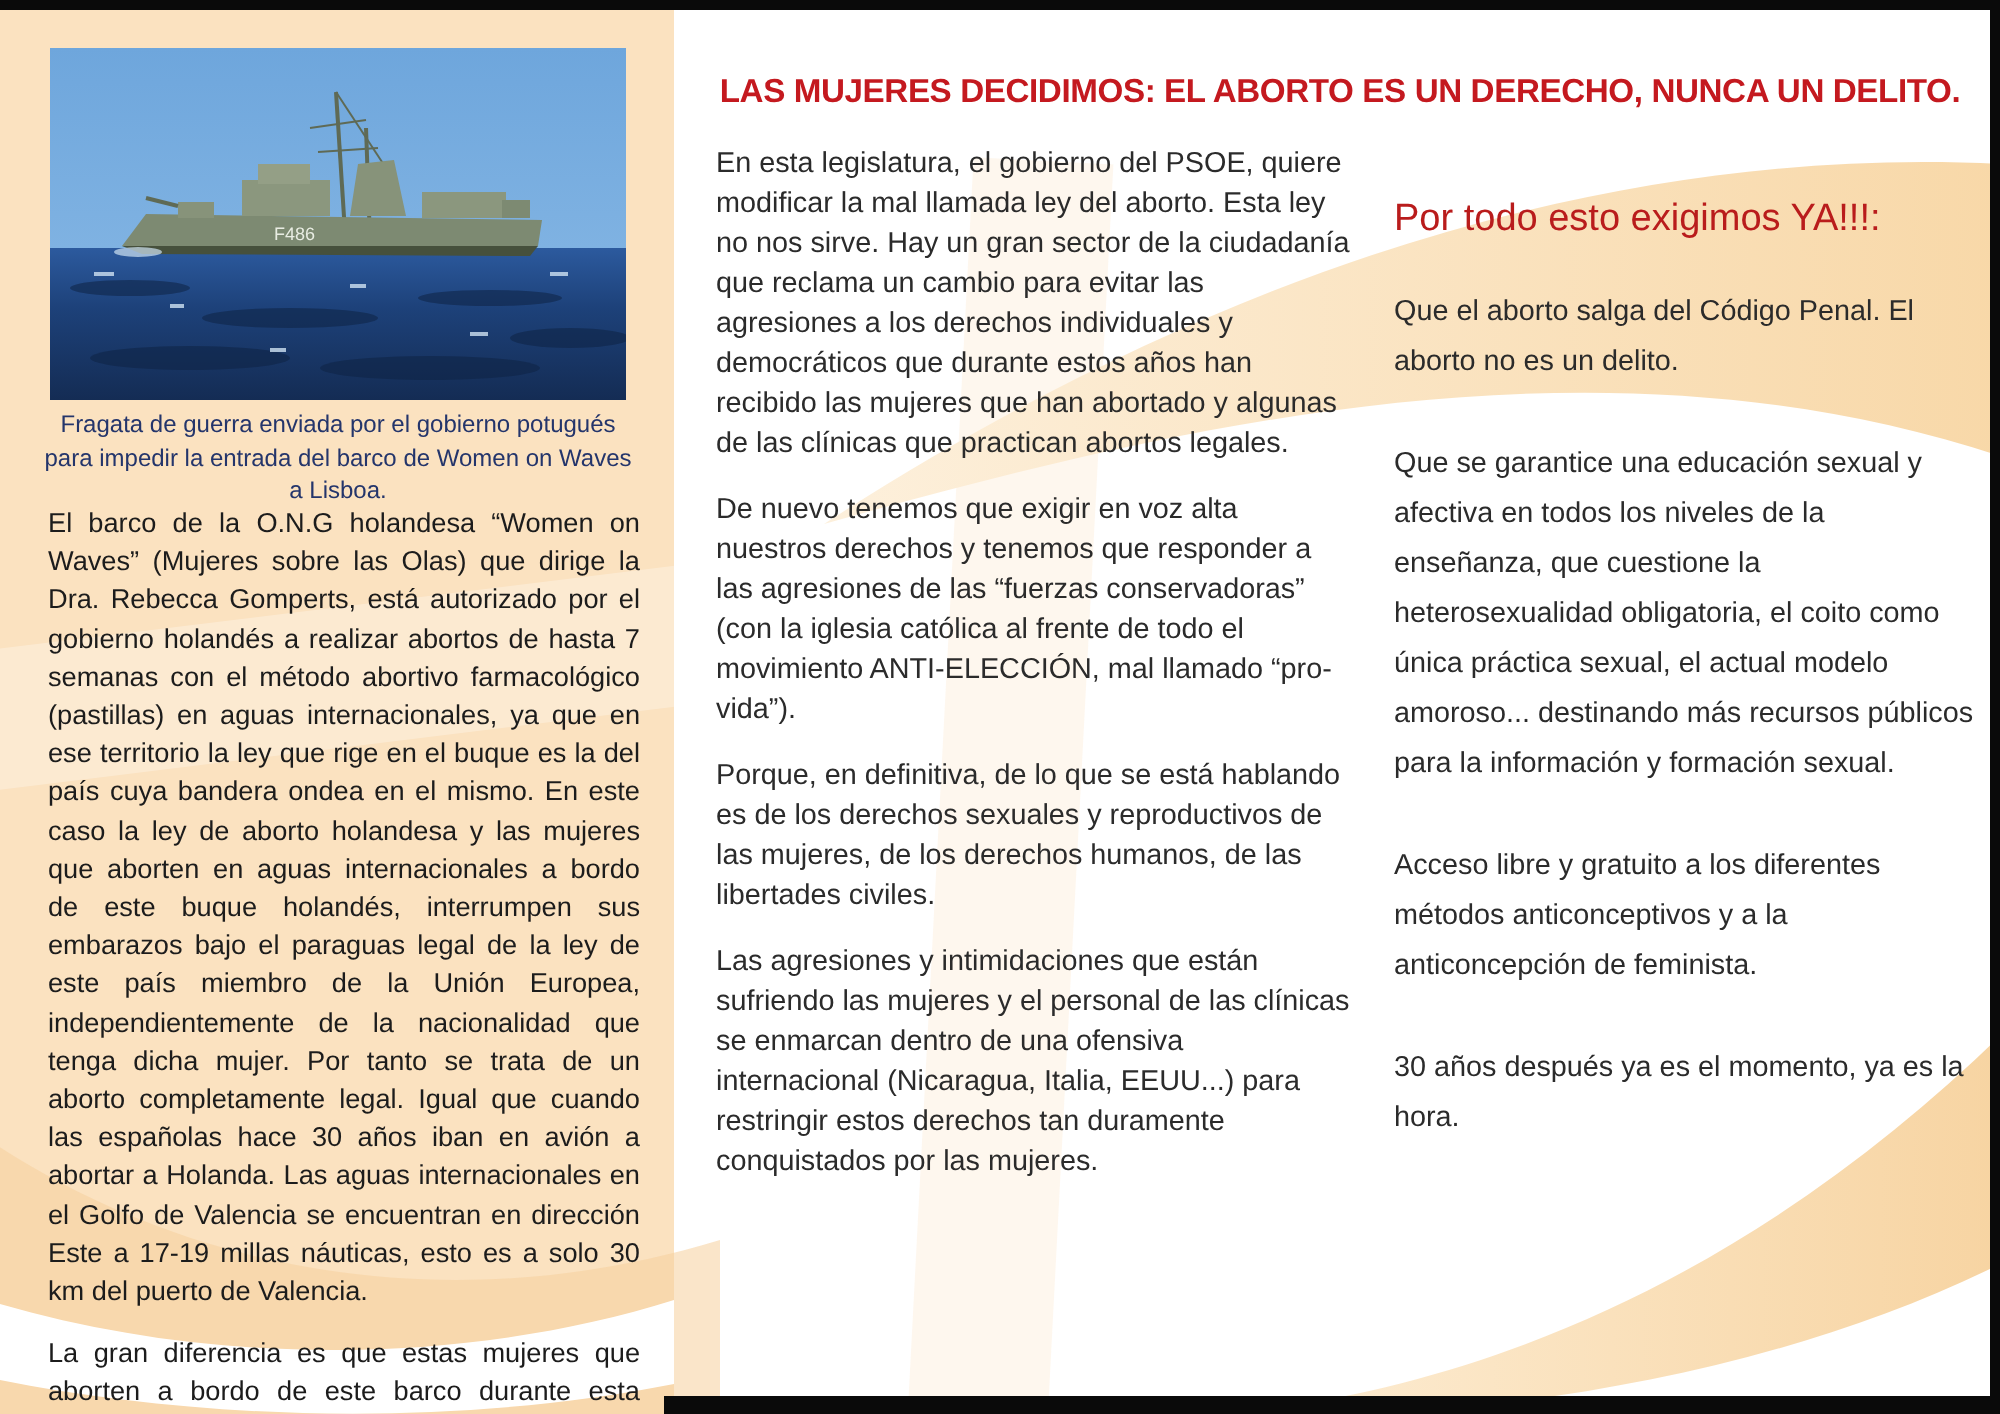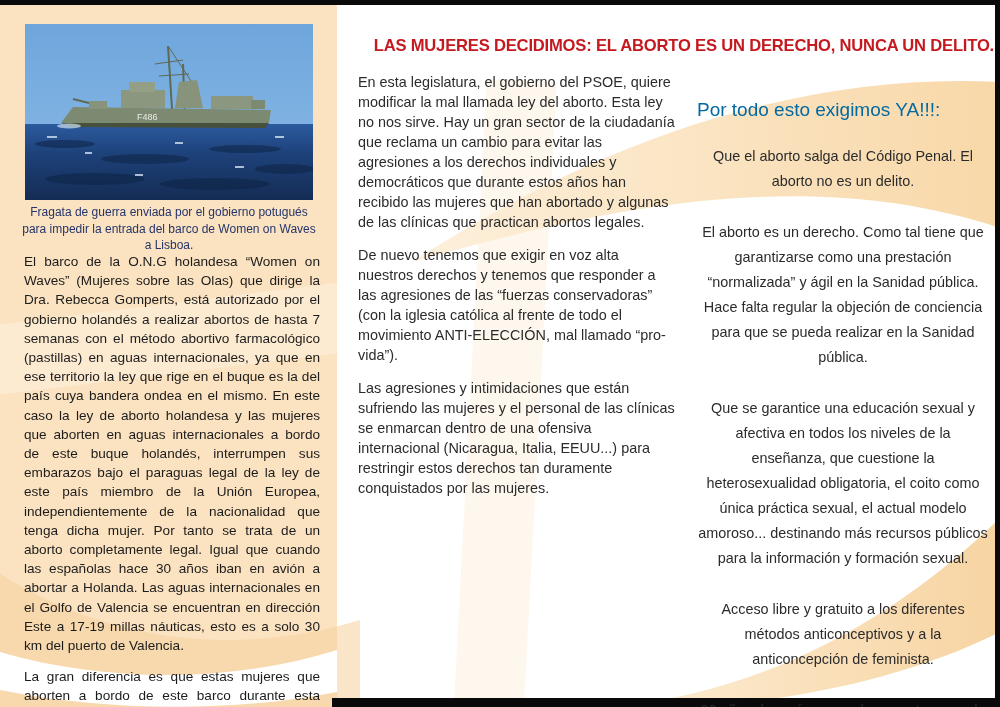--- a/index.html
+++ b/index.html
@@ -10,30 +10,30 @@
   .left-panel{position:absolute;left:0;top:0;width:337px;height:671px;z-index:2;border-radius:20px;}
   .photo{position:absolute;left:25px;top:24px;width:288px;height:176px;overflow:hidden;}
   .caption{position:absolute;left:18px;top:204px;width:302px;text-align:center;
            font-size:12px;line-height:16.5px;color:#24356b;}
   .left-text{position:absolute;left:24px;top:240px;width:296px;color:#1c1c1c;
              font-size:13.6px;line-height:19.2px;text-align:justify;}
   .left-text p{margin:12px 0 12px 0;}
   
   .headline{position:absolute;left:346px;top:36px;width:648px;z-index:2;
             color:#c4191f;font-weight:bold;font-size:16.6px;letter-spacing:-0.2px;
-            white-space:nowrap;text-align:right;}
+            white-space:nowrap;text-align:center;}
   
   .mid-col{position:absolute;left:358px;top:72px;width:318px;z-index:2;
            color:#2b2b2b;font-size:14.4px;line-height:20px;}
   .mid-col p{margin:0 0 13px 0;}
   
   .right-col{position:absolute;left:697px;top:98px;width:292px;z-index:2;
              color:#2b2b2b;font-size:14.4px;line-height:25px;}
-  .right-col .rc-heading{color:#0369a1;font-size:19px;line-height:24px;margin:0 0 22px 0;font-weight:normal;}
-  .right-col p{margin:0 0 26px 0;text-align:center;}
+  .right-col .rc-heading{color:#b91c1c;font-size:19px;line-height:24px;margin:0 0 22px 0;font-weight:normal;}
+  .right-col p{margin:0 0 26px 0;}
 </style>
 </head>
 <body>
 
 <div class="sheet">
 
   <svg class="bg" width="1000" height="707" viewBox="0 0 1000 707">
     <defs>
       <linearGradient id="swoosh1" x1="0" y1="0" x2="1" y2="0">
         <stop offset="0" stop-color="#fdf0dc"></stop>
@@ -133,26 +133,26 @@
       <p>El barco de la O.N.G holandesa “Women on Waves” (Mujeres sobre las Olas) que dirige la Dra. Rebecca Gomperts, está autorizado por el gobierno holandés a realizar abortos de hasta 7 semanas con el método abortivo farmacológico (pastillas) en aguas internacionales, ya que en ese territorio la ley que rige en el buque es la del país cuya bandera ondea en el mismo. En este caso la ley de aborto holandesa y las mujeres que aborten en aguas internacionales a bordo de este buque holandés, interrumpen sus embarazos bajo el paraguas legal de la ley de este país miembro de la Unión Europea, independientemente de la nacionalidad que tenga dicha mujer. Por tanto se trata de un aborto completamente legal. Igual que cuando las españolas hace 30 años iban en avión a abortar a Holanda. Las aguas internacionales en el Golfo de Valencia se encuentran en dirección Este a 17-19 millas náuticas, esto es a solo 30 km del puerto de Valencia.</p>
       <p>La gran diferencia es que estas mujeres que aborten a bordo de este barco durante esta campaña, que comienza el día 16 de Octubre, lo hacen con una ley que respeta la soberana voluntad de la mujer, de abortar sin necesitar de permisos paternalistas de psiquiatras o intermediarios que secuestran y conculcan la voluntad de la mujer, como ocurre en la ley española.</p>
     </div>
   </div>
 
   <div class="headline">LAS MUJERES DECIDIMOS: EL ABORTO ES UN DERECHO, NUNCA UN DELITO.</div>
 
   <div class="mid-col">
     <p>En esta legislatura, el gobierno del PSOE, quiere modificar la mal llamada ley del aborto. Esta ley no nos sirve. Hay un gran sector de la ciudadanía que reclama un cambio para evitar las agresiones a los derechos individuales y democráticos que durante estos años han recibido las mujeres que han abortado y algunas de las clínicas que practican abortos legales.</p>
     <p>De nuevo tenemos que exigir en voz alta nuestros derechos y tenemos que responder a las agresiones de las “fuerzas conservadoras” (con la iglesia católica al frente de todo el movimiento ANTI-ELECCIÓN, mal llamado “pro-vida”).</p>
+    <p>Porque, en definitiva, de lo que se está hablando es de los derechos sexuales y reproductivos de las mujeres, de los derechos humanos, de las libertades civiles.</p>
     <p>Las agresiones y intimidaciones que están sufriendo las mujeres y el personal de las clínicas se enmarcan dentro de una ofensiva internacional (Nicaragua, Italia, EEUU...) para restringir estos derechos tan duramente conquistados por las mujeres.</p>
   </div>
 
   <div class="right-col">
     <h2 class="rc-heading">Por todo esto exigimos YA!!!:</h2>
     <p>Que el aborto salga del Código Penal. El aborto no es un delito.</p>
-    <p>El aborto es un derecho. Como tal tiene que garantizarse como una prestación “normalizada” y ágil en la Sanidad pública. Hace falta regular la objeción de conciencia para que se pueda realizar en la Sanidad pública.</p>
     <p>Que se garantice una educación sexual y afectiva en todos los niveles de la enseñanza, que cuestione la heterosexualidad obligatoria, el coito como única práctica sexual, el actual modelo amoroso... destinando más recursos públicos para la información y formación sexual.</p>
     <p>Acceso libre y gratuito a los diferentes métodos anticonceptivos y a la anticoncepción de feminista.</p>
     <p>30 años después ya es el momento, ya es la hora.</p>
 
   </div>
 
 </div>
 
 </body></html>

